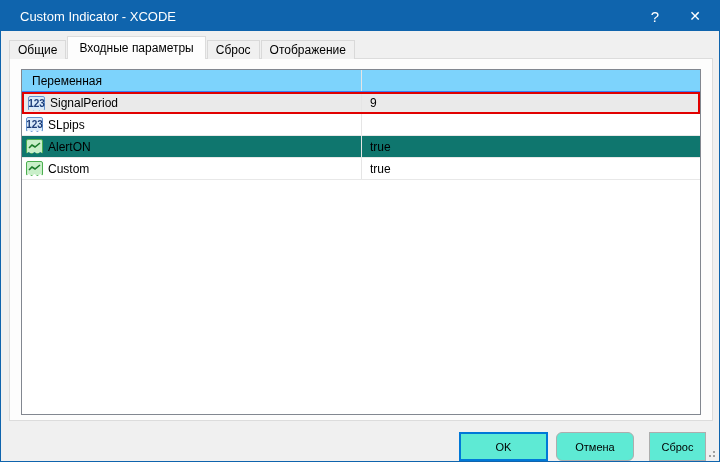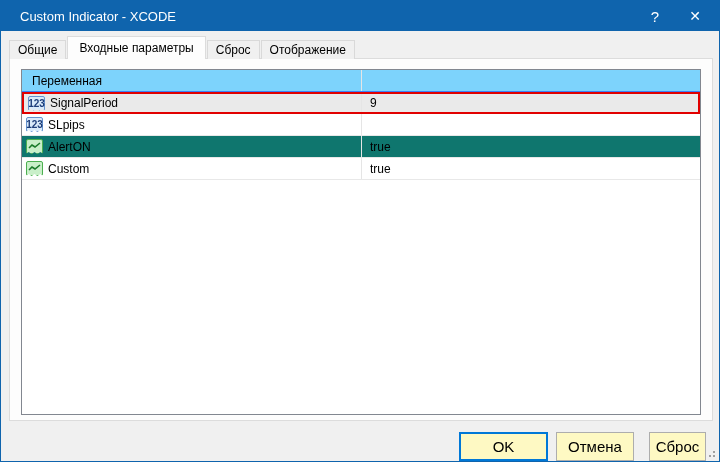--- a/index.html
+++ b/index.html
@@ -42,24 +42,24 @@
 
   
   .picon{width:17px;height:15px;margin-right:5px;display:flex;align-items:center;justify-content:center;
     border-radius:2px;box-sizing:border-box;flex:0 0 17px;
     clip-path:polygon(0 0,100% 0,100% 100%,84% 86%,67% 100%,50% 86%,33% 100%,16% 86%,0 100%);}
   .picon.num{background:#d9eafa;border:1px solid #6593cf;color:#1d3e7a;
     font-size:10px;font-weight:bold;letter-spacing:0;}
   .picon.bool{background:#c9efc9;border:1px solid #4caf50;}
 
   
-  .btn{position:absolute;height:29px;background:#fef9c3;border:1px solid #adadad;
-    display:flex;align-items:center;justify-content:center;font-size:15px;box-sizing:border-box;cursor:default;}
+  .btn{position:absolute;height:29px;background:#5eead4;border:1px solid #adadad;
+    display:flex;align-items:center;justify-content:center;font-size:11px;box-sizing:border-box;cursor:default;}
   .btn.ok{left:458px;top:431px;width:89px;border:2px solid #0078d7;}
-  .btn.cancel{left:555px;top:431px;width:78px;}
+  .btn.cancel{left:555px;top:431px;width:78px;border-radius:6px;}
   .btn.reset{left:648px;top:431px;width:57px;text-align:center;}
 
   .grip{position:absolute;right:3px;bottom:3px;width:12px;height:12px;}
 </style>
 </head>
 <body>
 
 <div class="window">
 
   <div class="titlebar">

